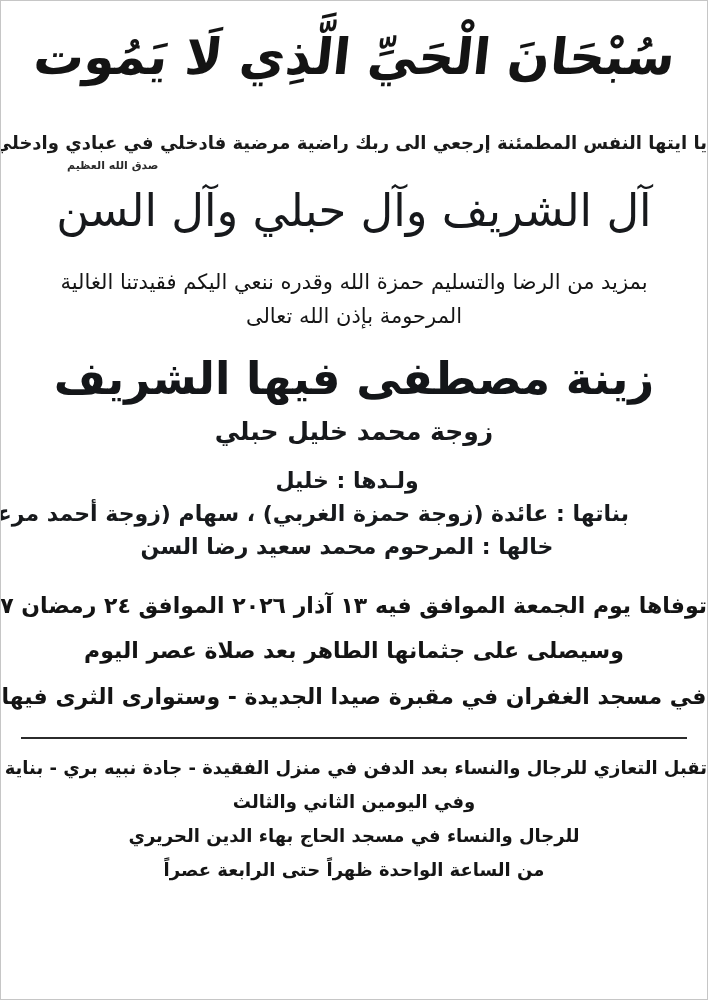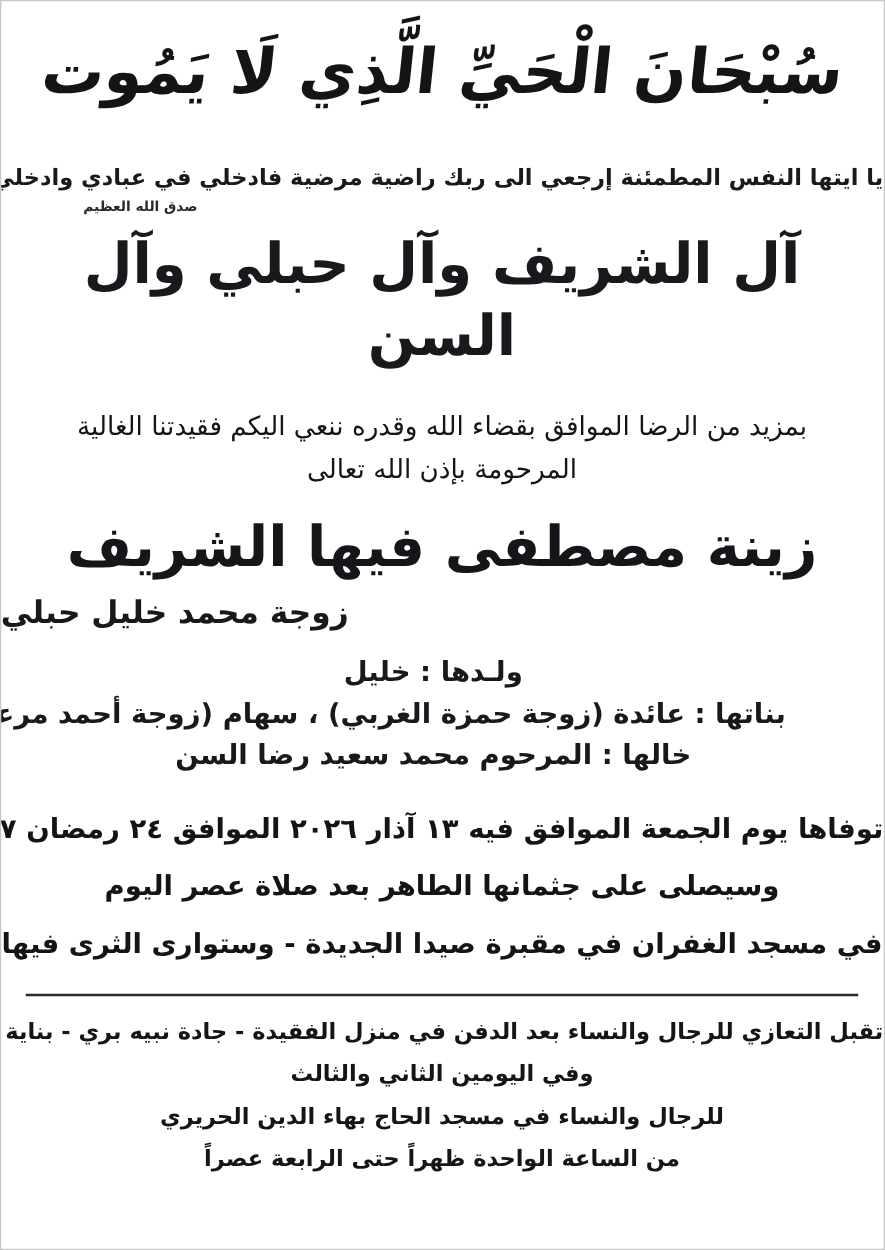--- a/index.html
+++ b/index.html
@@ -44,21 +44,21 @@
     padding-left: 24px;
     font-size: 11px;
     font-weight: bold;
     color: #2a2a2a;
     margin-left: 42px;
   }
   .families-title {
     margin-top: 10px;
     text-align: center;
     font-size: 45px;
-    font-weight: bold;
+    font-weight: normal;
     line-height: 1.3;
     color: #17191c;
   }
   .announce-line1 {
     margin-top: 30px;
     text-align: center;
     font-size: 21px;
     font-weight: 500;
     color: #151515;
   }
@@ -72,21 +72,21 @@
   .deceased-name {
     margin-top: 22px;
     text-align: center;
     font-size: 45px;
     font-weight: bold;
     line-height: 1.3;
     color: #141619;
   }
   .spouse-line {
     margin-top: 8px;
-    text-align: left;
+    text-align: center;
     font-size: 25px;
     font-weight: bold;
     color: #17191c;
   }
   .relatives {
     margin-top: 18px;
     text-align: center;
     padding-right: 78px;
     padding-left: 64px;
   }
@@ -139,21 +139,21 @@
 <div class="page">
 
   <div class="calligraphy">سُبْحَانَ الْحَيِّ الَّذِي لَا يَمُوت</div>
 
   <div class="verse">يا ايتها النفس المطمئنة إرجعي الى ربك راضية مرضية فادخلي في عبادي وادخلي جنتي</div>
 
   <div class="verse-attribution">صدق الله العظيم</div>
 
   <div class="families-title">آل الشريف وآل حبلي وآل السن</div>
 
-  <div class="announce-line1">بمزيد من الرضا الموافق بقضاء الله وقدره ننعي اليكم فقيدتنا الغالية</div>
+  <div class="announce-line1">بمزيد من الرضا والتسليم حمزة الله وقدره ننعي اليكم فقيدتنا الغالية</div>
 
   <div class="announce-line2">المرحومة بإذن الله تعالى</div>
 
   <div class="deceased-name">زينة مصطفى فيها الشريف</div>
 
   <div class="spouse-line">زوجة محمد خليل حبلي</div>
 
   <div class="relatives">
     <div class="relative-line">ولـدها : خليل</div>
     <div class="relative-line">بناتها : عائدة (زوجة حمزة الغربي) ، سهام (زوجة أحمد مرعشلي)</div>

